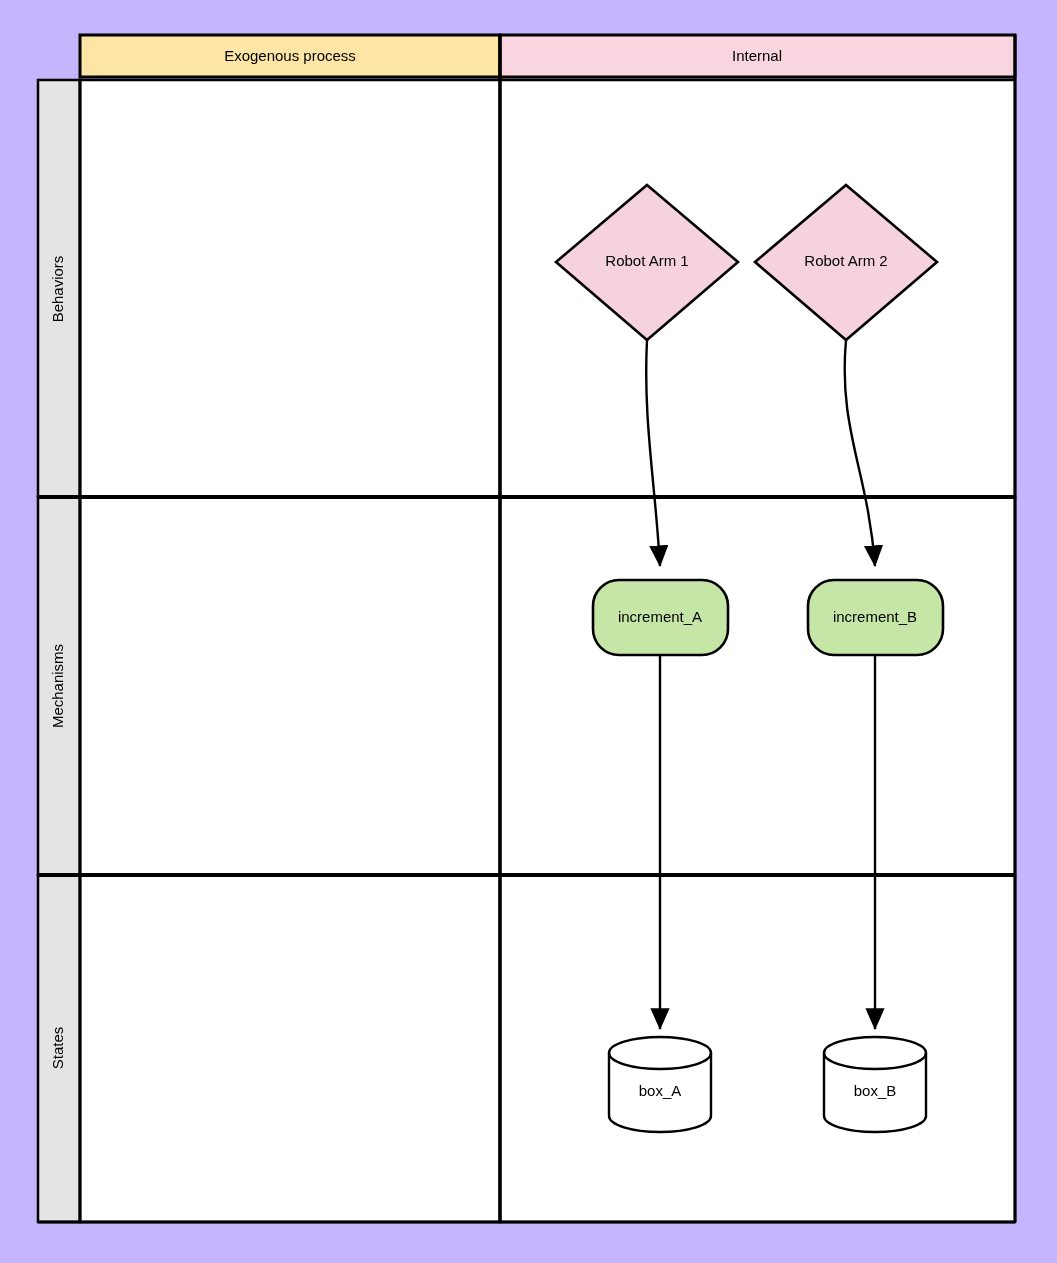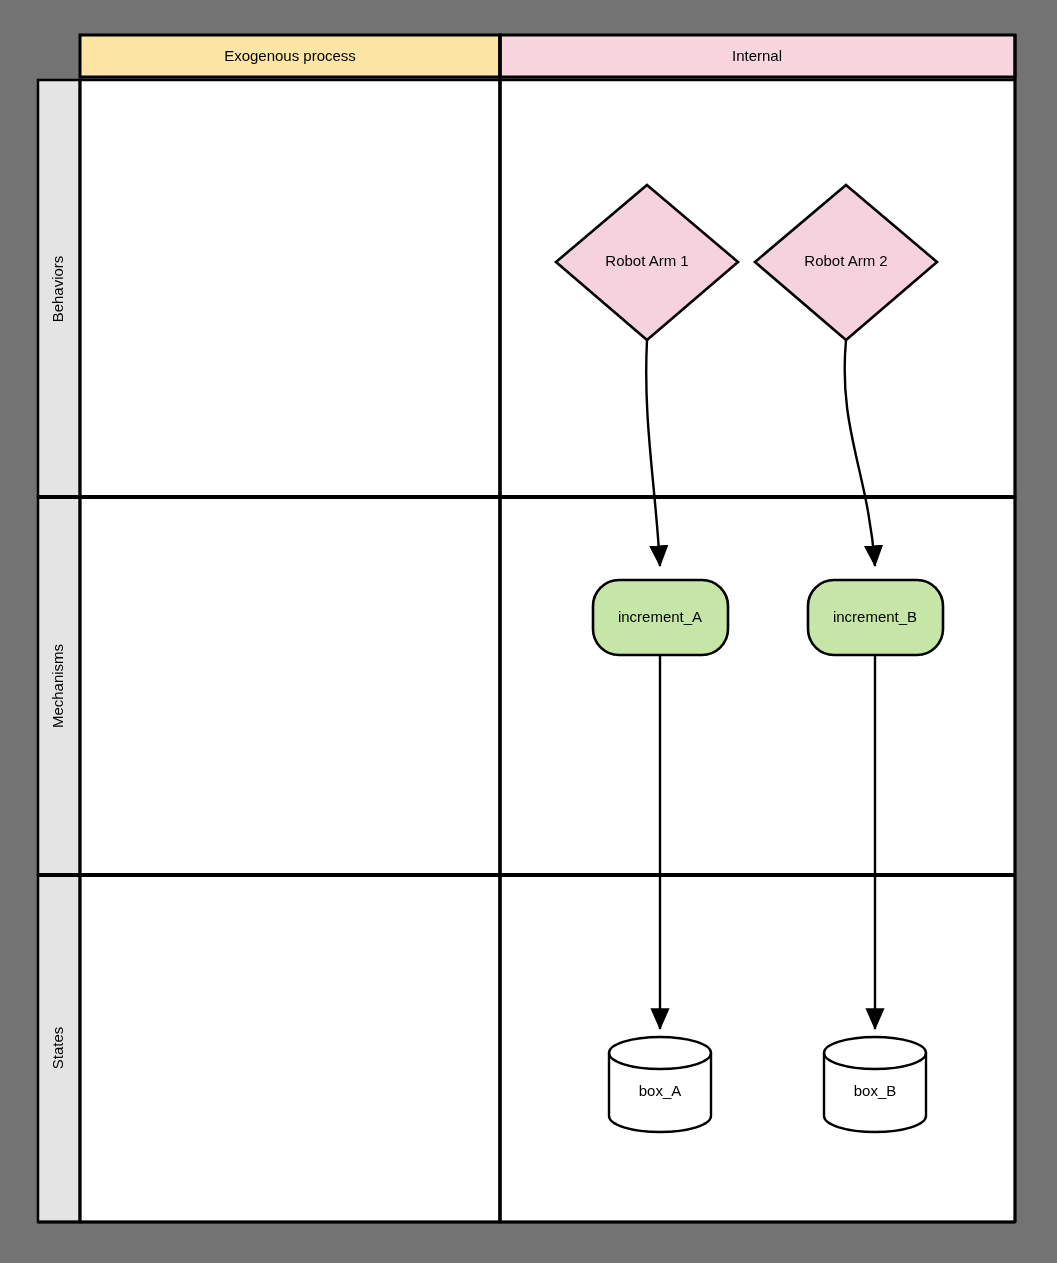--- a/index.html
+++ b/index.html
@@ -11,21 +11,21 @@
   body {
     width: 1057px;
     height: 1263px;
     font-family: "Liberation Sans", sans-serif;
     overflow: hidden;
   }
   #canvas {
     position: relative;
     width: 1057px;
     height: 1263px;
-    background: #737373;
+    background: #c4b5fd;
   }
   #diagram-svg {
     position: absolute;
     top: 0;
     left: 0;
     width: 1057px;
     height: 1263px;
   }
   .node-label {
     font-family: "Liberation Sans", sans-serif;

